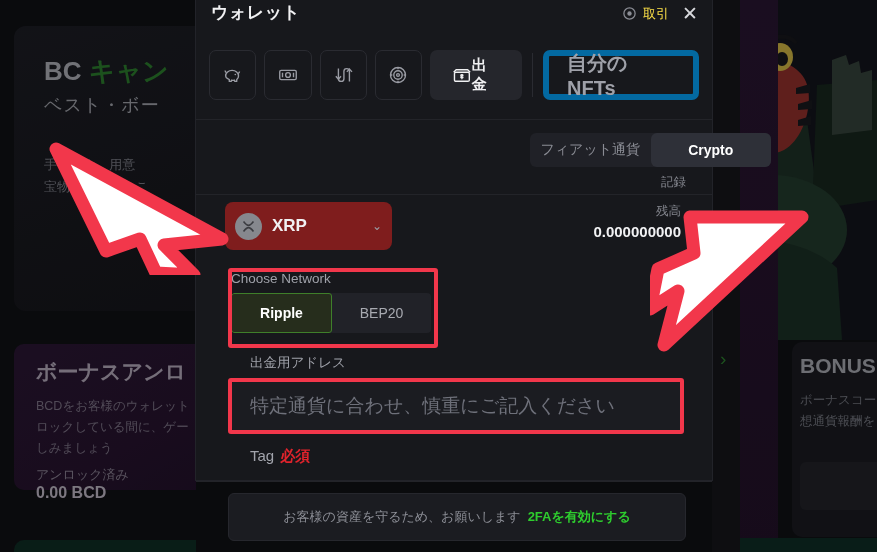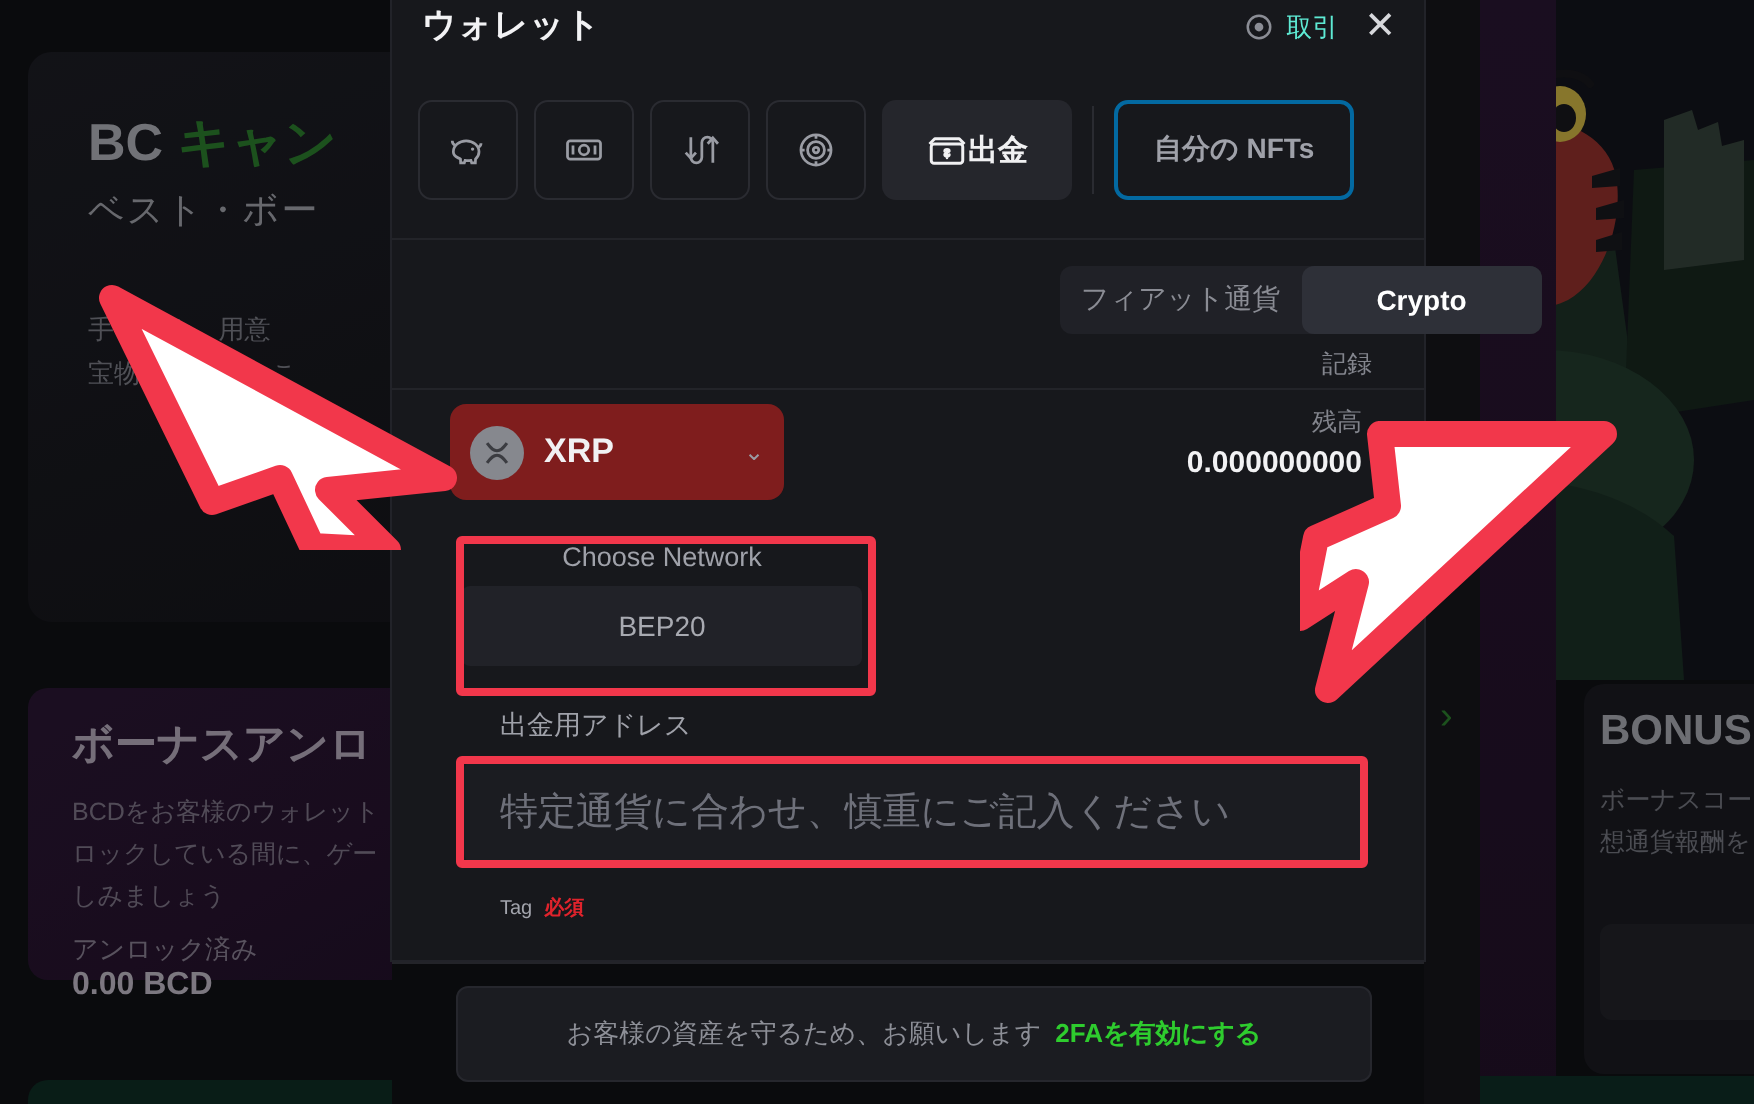--- a/index.html
+++ b/index.html
@@ -60,48 +60,47 @@
   .mascot-wrap{ position:absolute; left:712px; top:0; width:165px; height:340px; overflow:hidden; background:#11131a; }
 
   
   .veil{ position:absolute; inset:0; background:rgba(6,6,8,0.45); }
 
   
   #modal{
     position:absolute; left:196px; top:0; width:516px; height:480px;
     background:#17181c;
     box-shadow:0 0 0 1px #222329;
-    text-align:center;
   }
   .m-head{ position:relative; height:44px; }
   .m-title{ position:absolute; left:15px; top:1px; font-size:17px; font-weight:bold; color:#f2f2f4; letter-spacing:.5px;}
   .m-head-right{ position:absolute; right:10px; top:2px; display:flex; align-items:center; gap:9px; }
-  .trade-chip{ display:flex; align-items:center; gap:6px; color:#5eead4; font-size:13px; }
+  .trade-chip{ display:flex; align-items:center; gap:6px; color:#fde047; font-size:13px; }
   .trade-chip svg{ width:15px; height:15px; }
   .close-x{ color:#d7d8dc; font-size:19px; line-height:1; padding:2px 4px; cursor:pointer; font-weight:300;}
 
   
   .tool-row{ position:absolute; left:13px; top:48px; width:490px; height:54px; display:flex; align-items:center; gap:0; }
   .tool-btn{
     width:50px; height:50px; border:1px solid #2a2b31; border-radius:7px;
     display:flex; align-items:center; justify-content:center; margin-right:8px;
     background:transparent;
   }
   .tool-btn svg{ width:22px; height:22px; stroke:#9a9ca4; fill:none; stroke-width:1.5; }
   .withdraw-btn{
     height:50px; padding:0 22px; border-radius:7px; background:#25262c;
     display:flex; align-items:center; margin-right:10px;
   }
   .withdraw-btn svg{ width:21px; height:21px; }
   .withdraw-btn .lab{ font-size:15px; font-weight:bold; color:#f0f0f2; }
   .vdiv{ width:1px; height:44px; background:#2a2b31; margin-right:10px; }
   .nft-btn{
-    height:50px; padding:0 18px; border:2px solid #0369a1; border-radius:7px;
+    height:50px; padding:0 18px; border:6px solid #0369a1; border-radius:7px;
     display:flex; align-items:center; justify-content:center;
-    font-size:14px; font-weight:bold; color:#9fa1a9;
+    font-size:20px; font-weight:bold; color:#9fa1a9;
   }
 
   
   .seg{
     position:absolute; left:336px; top:133px; width:241px; height:34px;
     background:#202127; border-radius:6px; display:flex; transform:translateX(-2px);
   }
   .seg-item{
     flex:1; display:flex; align-items:center; justify-content:center;
     font-size:14px; color:#8a8c94; border-radius:6px;
@@ -136,21 +135,21 @@
   .net-tab.on{ background:#262d1c; border:1px solid #3f7f2a; color:#fff; font-weight:bold; border-radius:3px;}
 
   
   .addr-lab{ position:absolute; left:250px; top:354px; font-size:13.5px; color:#9fa1a9; }
   .addr-box{
     position:absolute; left:232px; top:381px; width:450px; height:50px;
     background:#1b1c21; border-radius:4px; display:flex; align-items:center; padding:0 18px;
   }
   .addr-box .ph{ font-size:19px; color:#6e707a; }
 
-  .tag-lab{ position:absolute; left:250px; top:447px; font-size:10px; color:#a2a4ac; }
+  .tag-lab{ position:absolute; left:250px; top:447px; font-size:15px; color:#a2a4ac; }
   .tag-req{ color:#e0232c; font-weight:bold; margin-left:6px; }
 
   
   .twofa{
     position:absolute; left:228px; top:493px; width:458px; height:48px;
     border:1px solid #26272d; border-radius:6px; background:#1b1c21;
     display:flex; align-items:center; justify-content:center; gap:7px;
   }
   .twofa .t{ font-size:13px; color:#8d8f97; }
   .twofa .lnk{ font-size:13px; font-weight:bold; color:#2ecc2e; }
@@ -322,20 +321,21 @@
       <span class="coin-name">XRP</span>
       <span class="coin-caret">⌄</span>
     </div>
     <div class="bal-lab">残高</div>
     <div class="bal-val">0.000000000</div>
   </div>
 
   <div class="net-wrap">
     <div class="net-lab">Choose Network</div>
     <div class="net-tabs">
+      <div class="net-tab on">Ripple</div>
       <div class="net-tab">BEP20</div>
     </div>
   </div>
 
   <div class="addr-lab" style="left:54px;">出金用アドレス</div>
   <div class="addr-box" style="left:36px;">
     <span class="ph">特定通貨に合わせ、慎重にご記入ください</span>
   </div>
 
   <div class="tag-lab" style="left:54px;">

